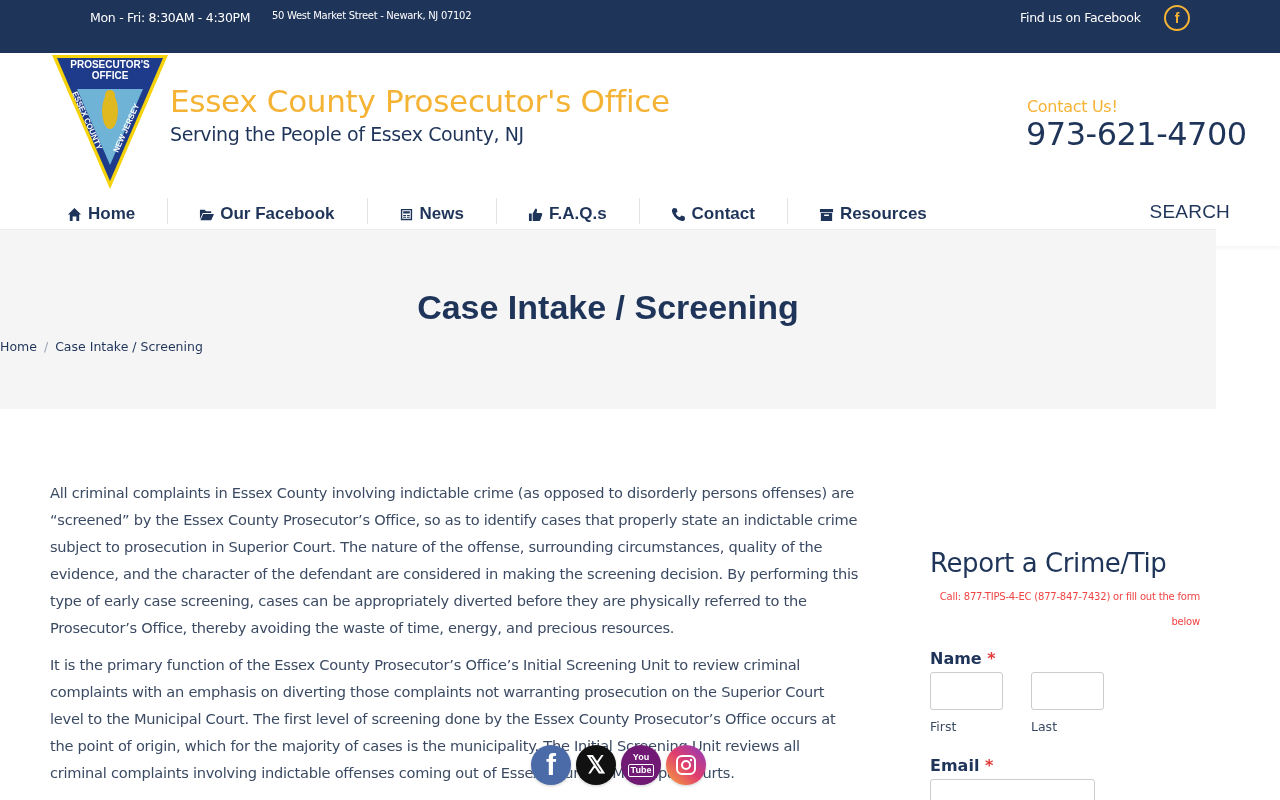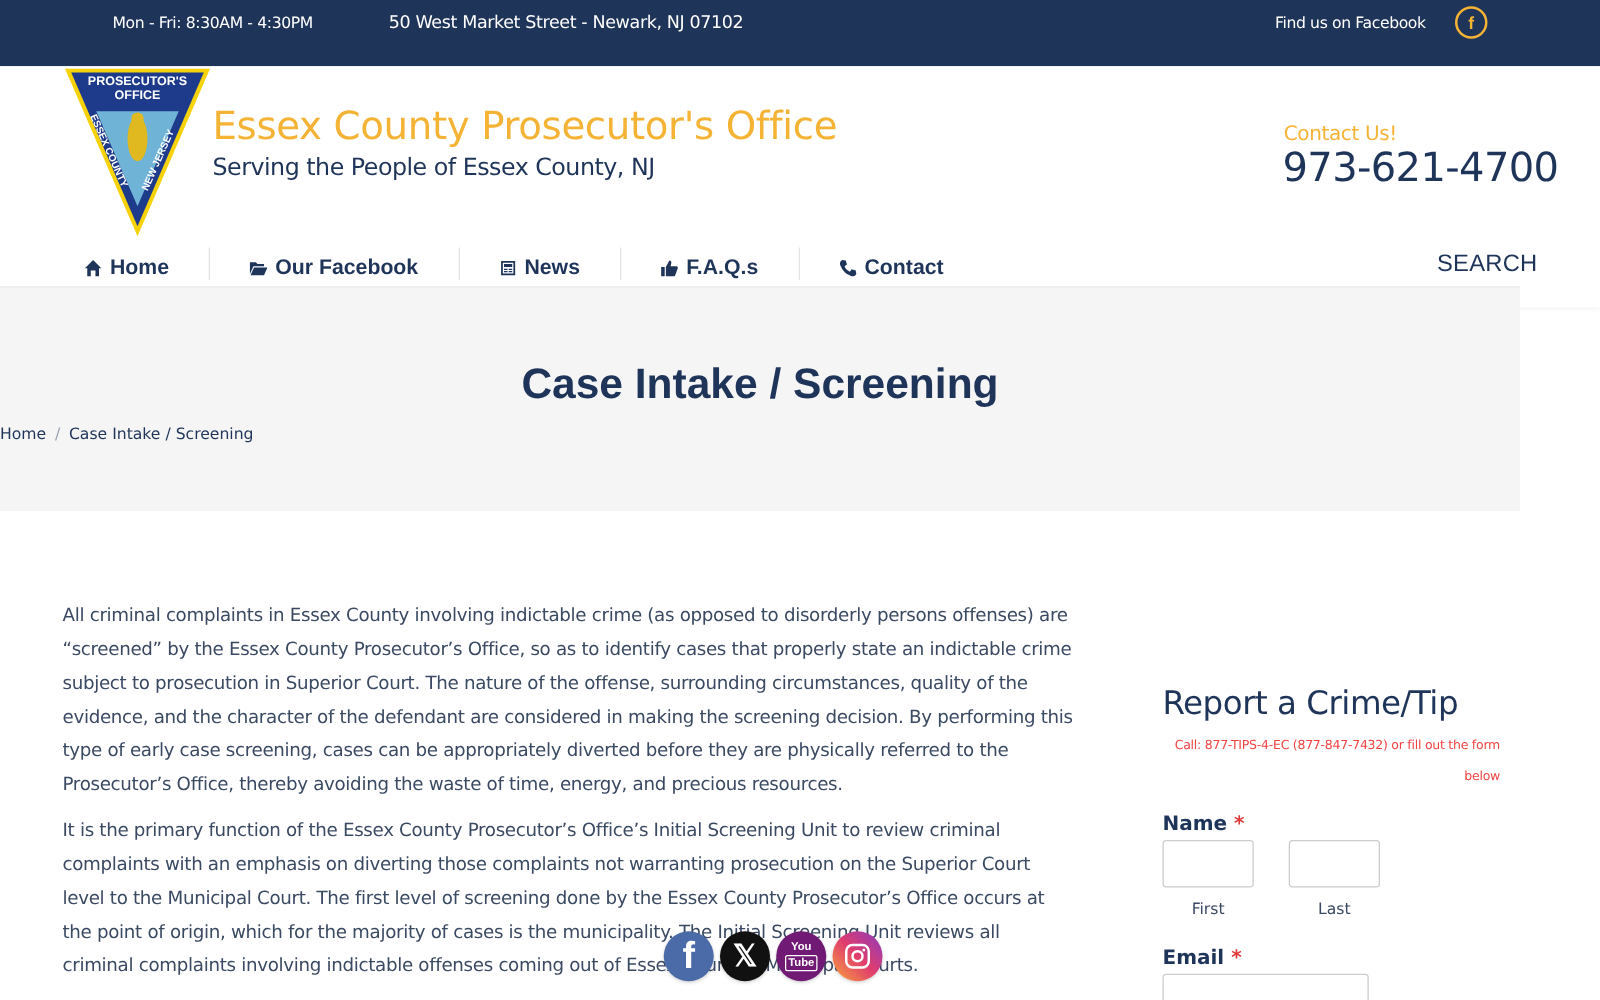--- a/index.html
+++ b/index.html
@@ -1,21 +1,21 @@
 <!DOCTYPE html>
 <html><head>
 <meta charset="utf-8">
 <style>
   * { box-sizing: border-box; margin: 0; padding: 0; }
   html, body { width: 1280px; height: 800px; overflow: hidden; background: #fff; }
   body { font-family: "DejaVu Sans", sans-serif; color: #3b4a63; position: relative; }
 
   .topbar { height: 53px; background: #1f3459; color: #fff; position: relative; }
   .topbar .hours { position: absolute; left: 90px; top: 10px; font-size: 12.5px; letter-spacing: -0.3px; }
-  .topbar .addr { position: absolute; left: 272px; top: 10px; font-size: 14px; letter-spacing: -0.3px; margin-left: 39px; }
+  .topbar .addr { position: absolute; left: 272px; top: 10px; font-size: 10px; letter-spacing: -0.3px; }
   .topbar .fb-text { position: absolute; left: 1020px; top: 10px; font-size: 12.5px; letter-spacing: -0.3px; }
   .topbar .fb-icon { position: absolute; left: 1164px; top: 5px; width: 26px; height: 26px; border: 2px solid #f5b335; border-radius: 50%; color: #f5b335; font-weight: bold; font-size: 14px; text-align: center; line-height: 22px; font-family: "Liberation Sans", sans-serif; }
 
   .header { position: relative; height: 193px; background: #fff; box-shadow: 0 2px 4px rgba(0,0,0,0.05); }
   .logo { position: absolute; left: 50px; top: 0; width: 120px; height: 138px; }
   .site-title { position: absolute; left: 170px; top: 30px; font-size: 31px; color: #f5b335; letter-spacing: -0.3px; font-family: "DejaVu Sans", sans-serif; font-weight: normal; }
   .site-sub { position: absolute; left: 170px; top: 70px; font-size: 19px; color: #1f3459; letter-spacing: -0.4px; }
   .contact-label { position: absolute; left: 1027px; top: 44px; font-size: 16px; color: #f5b335; letter-spacing: -0.3px; }
   .phone { position: absolute; left: 1026px; top: 62px; font-size: 32px; color: #1f3459; letter-spacing: -0.5px; }
 
@@ -34,21 +34,21 @@
   .content { position: absolute; top: 479px; left: 50px; width: 810px; font-size: 14.6px; line-height: 27px; color: #3b4a63; letter-spacing: -0.25px; }
   .content p { margin-bottom: 10px; }
 
   .sidebar { position: absolute; top: 548px; left: 930px; width: 300px; }
   .sidebar h2 { font-size: 26px; font-weight: normal; color: #1f3459; letter-spacing: -0.4px; }
   .sidebar .call { margin-top: 6px; font-size: 10px; line-height: 25px; color: #ef4444; width: 270px; letter-spacing: -0.2px; text-align: right; }
   .form-label { font-weight: bold; font-size: 16px; color: #1f3459; margin-top: 15px; }
   .req { color: #e23a3a; }
   .row { display: flex; gap: 28px; margin-top: 4px; }
   .field { width: 73px; height: 38px; border: 1px solid #ccc; border-radius: 3px; background: #fff; }
-  .sub-labels { display: flex; gap: 28px; margin-top: 9px; font-size: 12.5px; color: #3b4a63; text-align: center; }
+  .sub-labels { display: flex; gap: 28px; margin-top: 9px; font-size: 12.5px; color: #3b4a63; }
   .sub-labels span { width: 73px; }
   .email-field { width: 165px; height: 38px; border: 1px solid #ccc; border-radius: 3px; margin-top: 4px; background: #fff; }
 
   .social { position: absolute; left: 531px; top: 745px; display: flex; gap: 5px; }
   .social .ic { width: 40px; height: 40px; border-radius: 50%; display: flex; align-items: center; justify-content: center; color: #fff; font-family: "Liberation Sans", sans-serif; font-weight: bold; box-shadow: 0 1px 3px rgba(0,0,0,0.2); }
   .ic.fb { background: #4a6aa8; font-size: 30px; }
   .ic.x { background: #111; font-size: 24px; }
   .ic.yt { background: #701a75; font-size: 9px; line-height: 9px; flex-direction: column; }
   .ic.ig { background: linear-gradient(45deg, #f8a53b, #e03d6d 50%, #8a3ac0); }
 </style>
@@ -103,20 +103,26 @@
           <path d="M1 7 H4 V15 H1 Z M5 7 L8 1.5 C9.5 1.5 10 2.5 9.5 4.5 L9 6.5 H14 C15 6.5 15.5 7.5 15 8.5 L13 14 C12.7 14.7 12 15 11.5 15 H5 Z"></path>
         </svg>
       <span>F.A.Q.s</span>
     </div>
     <div class="nav-item">
       <svg viewBox="0 0 16 16">
           <path d="M3 1 L6 1.5 L7 5 L5 6.5 C6 9 7 10 9.5 11 L11 9 L14.5 10 L15 13 C14 15 12 15.5 10 14.5 C5.5 12.5 3.5 10.5 1.5 6 C0.5 4 1 2 3 1 Z"></path>
         </svg>
       <span>Contact</span>
     </div>
+    <div class="nav-item">
+      <svg viewBox="0 0 16 16">
+          <path d="M1 2 H15 V5.5 H1 Z M2 6.5 H14 V15 H2 Z M5.5 8 V9.5 H10.5 V8 Z" fill-rule="evenodd"></path>
+        </svg>
+      <span>Resources</span>
+    </div>
     <div class="nav-search">SEARCH</div>
   </nav>
 </div>
 
 <section class="banner">
   <h1>Case Intake / Screening</h1>
   <div class="breadcrumb">
     <span>Home</span><span class="sep">/</span><span>Case Intake / Screening</span>
   </div>
 </section>

